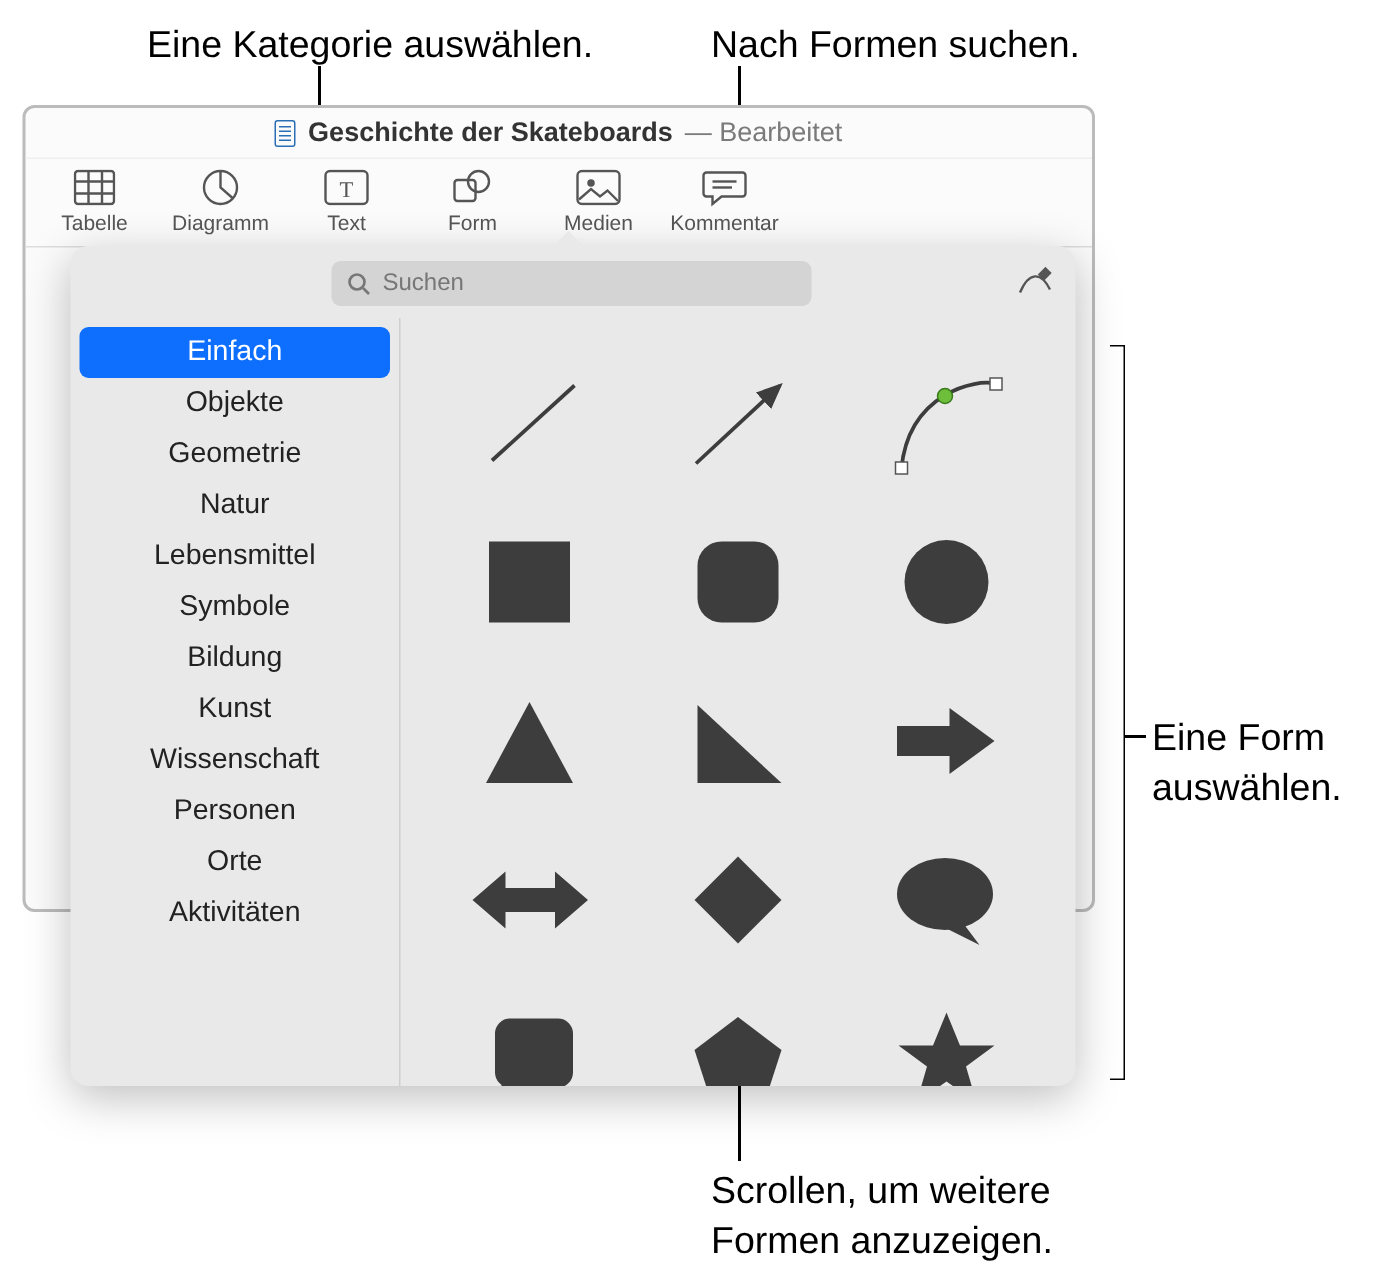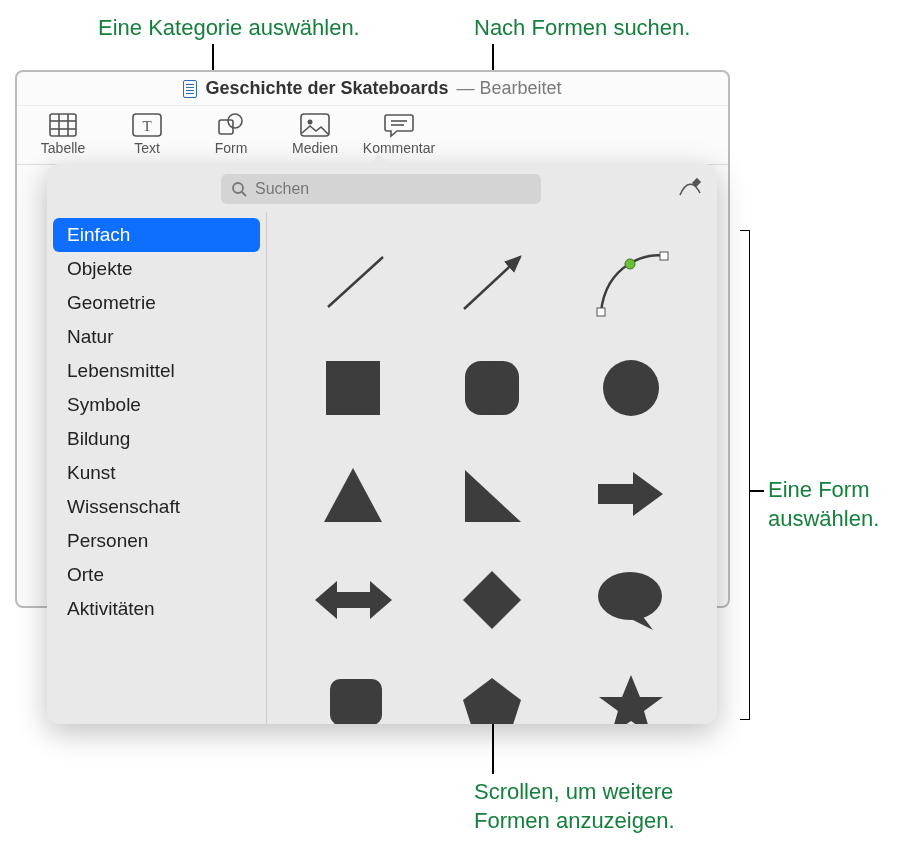--- a/index.html
+++ b/index.html
@@ -6,22 +6,22 @@
     body {
       font-family: -apple-system, "Helvetica Neue", Arial, sans-serif;
       background: #fff;
       width: 916px;
       height: 849px;
       position: relative;
       color: #222;
     }
     .callout {
       position: absolute;
-      font-size: 22px;
-      color: #15803d;
+      font-size: 25px;
+      color: #000000;
       line-height: 1.3;
       white-space: pre-line;
     }
     .callout-line {
       position: absolute;
       background: #000;
     }
     .bracket {
       position: absolute;
       border-right: 1.5px solid #000;
@@ -133,20 +133,21 @@
       text-align:center;
     }
     .pen-btn {
       margin-left:auto;
       color:#555;
     }
     .pop-body {
       flex:1;
       display:flex;
       min-height:0;
+      text-align:center;
     }
     .sidebar {
       width: 220px;
       padding: 6px 6px;
       border-right: 1px solid #cfcfcf;
       overflow:hidden;
     }
     .side-item {
       padding: 6px 14px;
       font-size: 19px;
@@ -209,20 +210,29 @@
       <span class="tool-icon">
         <svg width="28" height="24" viewBox="0 0 28 24" fill="none" stroke="#555" stroke-width="1.6">
           <rect x="1" y="1" width="26" height="22" rx="2"></rect>
           <line x1="1" y1="8" x2="27" y2="8"></line>
             <line x1="1" y1="16" x2="27" y2="16"></line>
           <line x1="10" y1="1" x2="10" y2="23"></line>
             <line x1="19" y1="1" x2="19" y2="23"></line>
         </svg>
       </span>
       <span>Tabelle</span>
+    </div>
+    <div class="tool-btn">
+      <span class="tool-icon">
+        <svg width="26" height="26" viewBox="0 0 26 26" fill="none" stroke="#555" stroke-width="1.6">
+          <circle cx="13" cy="13" r="11"></circle>
+          <path d="M13 2 v11 l8 7"></path>
+        </svg>
+      </span>
+      <span>Diagramm</span>
     </div>
     <div class="tool-btn">
       <span class="tool-icon">
         <svg width="30" height="24" viewBox="0 0 30 24" fill="none" stroke="#555" stroke-width="1.6">
           <rect x="1" y="1" width="28" height="22" rx="3"></rect>
           <text x="15" y="18" font-size="15" text-anchor="middle" fill="#555" stroke="none" font-family="serif">T</text>
         </svg>
       </span>
       <span>Text</span>
     </div>

